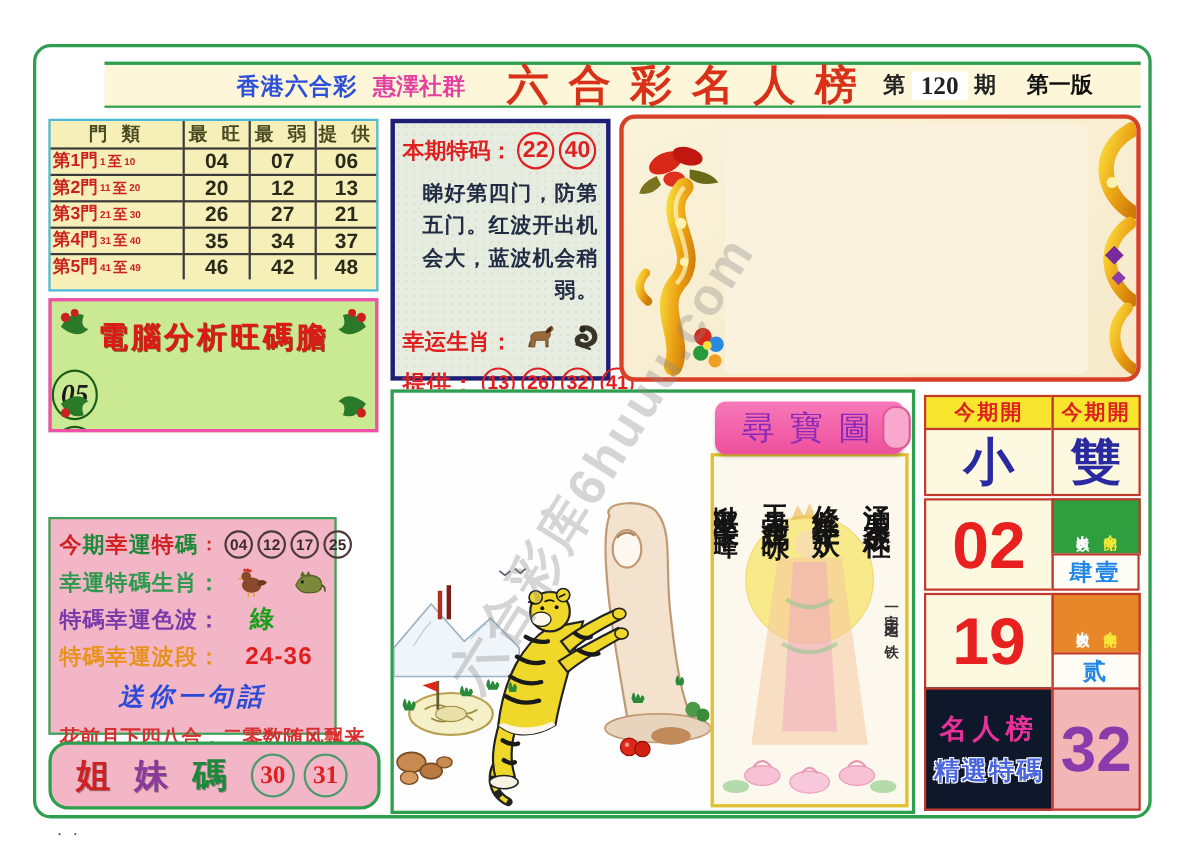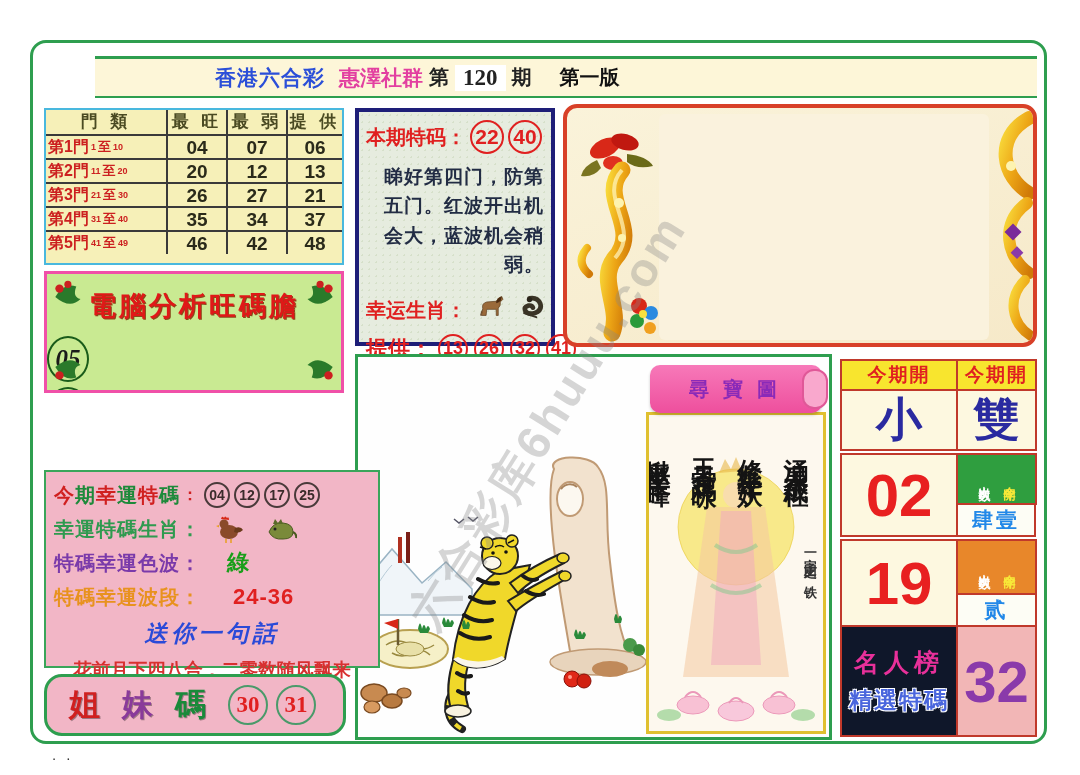--- a/index.html
+++ b/index.html
@@ -74,45 +74,45 @@
 
   
   .tre-panel { position:absolute; left:355px; top:354px; width:477px; height:386px;
                border:3px solid #2e9e4f; background:#fefefe; }
   .tiger-art { position:absolute; left:0; top:0; }
   .poem-box { position:absolute; left:288px; top:55px; width:180px; height:322px;
               border:3px solid #e0c030; background:#fdf8ee; overflow:hidden;}
   .poem-banner { position:absolute; left:292px; top:8px; width:172px; height:48px;
                  background:linear-gradient(180deg,#f779b9,#ee4f9d); border-radius:10px;
                  display:flex; align-items:center; justify-content:center; box-shadow:0 2px 3px rgba(0,0,0,.2);}
-  .poem-banner-text { color:#8a2ab8; font-weight:bold; font-size:20px; letter-spacing:14px;
+  .poem-banner-text { color:#8a2ab8; font-weight:normal; font-size:30px; letter-spacing:14px;
                       font-family:"Liberation Serif",serif; margin-right:-8px;}
   .banner-curl { position:absolute; right:-6px; top:4px; width:26px; height:40px;
                  background:#f9a8cd; border:2px solid #e05898; border-radius:12px;}
   .poem-cols { position:absolute; left:8px; top:24px; right:26px; bottom:8px;
                display:flex; flex-direction:row-reverse; justify-content:center; gap:13px; z-index:2;}
   .poem-col { writing-mode:vertical-rl; text-orientation:upright;
               font-family:"Liberation Serif",serif; font-weight:bold; font-size:25px;
               color:#141414; letter-spacing:6px;}
   .poem-note { position:absolute; right:4px; top:130px; writing-mode:vertical-rl; text-orientation:upright;
                font-size:13px; font-weight:bold; color:#333; z-index:2; letter-spacing:3px;}
 
   
-  .lucky-panel { position:absolute; left:44px; top:470px; width:336px; height:198px;
+  .lucky-panel { position:absolute; left:44px; top:470px; width:262px; height:198px;
                  border:2px solid #3aa55a; background:#f2b6c6; padding:8px 8px 0 8px;}
   .lk-row { display:flex; align-items:center; margin-bottom:4px; height:30px;}
   .lk-label { font-weight:bold; font-size:20px; letter-spacing:1px; white-space:nowrap;}
   .ch-red { color:#d02020;} .ch-green { color:#1d8a3a;}
   .lk-colon { font-weight:bold; color:#d02020; margin:0 2px;}
   .circ-dark { display:inline-flex; align-items:center; justify-content:center;
                width:26px; height:26px; border:2px solid #4a3a3a; border-radius:50%;
                color:#3a2a2a; font-weight:bold; font-size:14px; margin-left:4px; flex:none;}
   .lk-green-label { color:#2f9a4f; } .lk-purple-label { color:#7a3aaa; } .lk-orange-label { color:#e8921e; }
   .lk-green-val { color:#1a9e1a; font-weight:bold; font-size:22px; margin-left:26px;}
-  .lk-red-val { color:#e02020; font-weight:bold; font-size:22px; margin-left:32px; letter-spacing:1px;}
+  .lk-red-val { color:#e02020; font-weight:bold; font-size:22px; margin-left:22px; letter-spacing:1px;}
   .lk-gift { color:#2a4ad8; font-weight:bold; font-size:23px; text-align:center; margin-top:6px;
              font-style:italic; letter-spacing:4px;}
   .lk-verse { color:#d83030; font-weight:bold; font-size:18.5px; text-align:center; margin-top:8px; white-space:nowrap;}
 
   
   .sis-panel { position:absolute; left:44px; top:674px; width:302px; height:62px;
                background:#f2b6c6; border:3px solid #2e9e4f; border-radius:18px;
                display:flex; align-items:center; padding-left:22px; gap:8px;}
   .sis-char { font-weight:bold; font-size:31px; font-family:"Liberation Serif",serif;
               letter-spacing:0; margin-right:14px; text-shadow:1px 1px 0 rgba(0,0,0,.35);}
@@ -150,20 +150,21 @@
 </head>
 <body>
 
 <div id="page">
 
   <div class="frame"></div>
 
   <div class="header">
     <span class="brand">香港六合彩</span>
     <span class="community">惠澤社群</span>
+    <span class="main-title">六合彩名人榜</span>
     <span class="issue">
       <span>第</span>
       <span class="issue-num">120</span>
       <span>期</span>
     </span>
     <span class="edition">第一版</span>
   </div>
 
   <div class="hc-panel">
     <div class="hc-grid">

